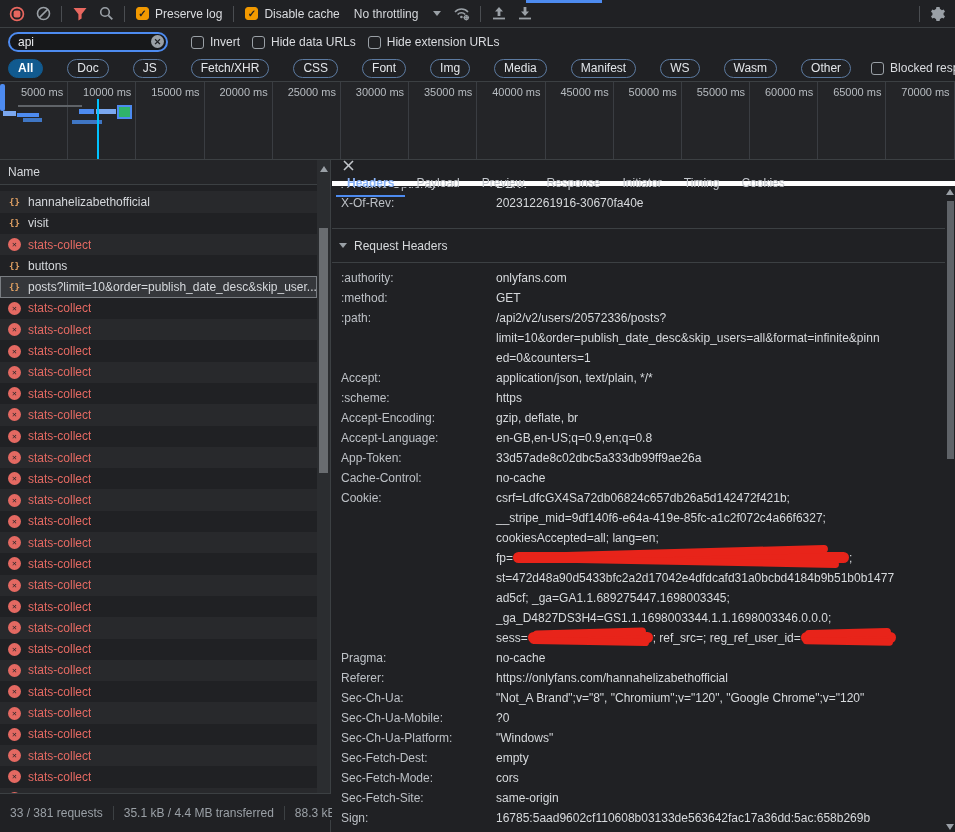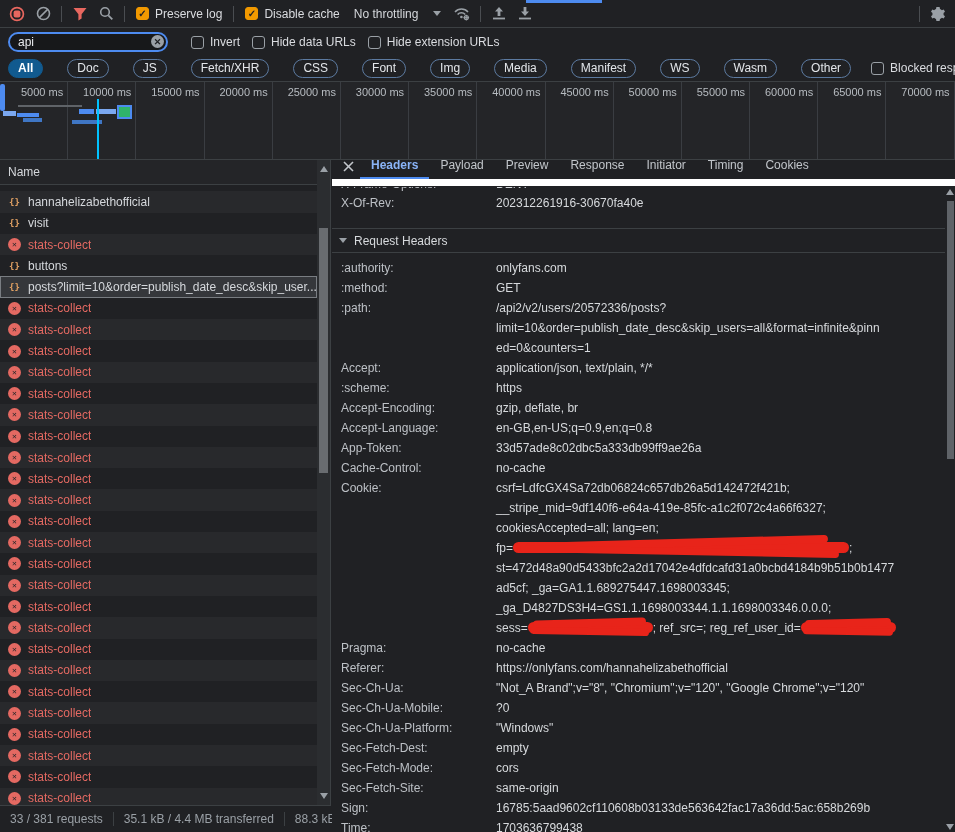--- a/index.html
+++ b/index.html
@@ -69,41 +69,41 @@
 
   
   .lscroll { position:absolute; top:0; right:0; width:13px; bottom:27px; background:#2b2d30; }
   .scroll-up, .scroll-down { position:absolute; left:3px; width:0; height:0;
     border-left:4px solid transparent; border-right:4px solid transparent; }
   .scroll-up { top:6px; border-bottom:6px solid #9aa0a6; }
   .scroll-down { bottom:6px; border-top:6px solid #9aa0a6; }
   .lthumb { position:absolute; left:2px; right:2px; top:68px; height:245px; background:#696c70; }
 
   
-  .statusbar { position:absolute; left:0; bottom:0; width:331px; height:27px; border-top:1px solid #3c4043;
-    display:flex; align-items:center; color:#9aa0a6; background:#202124; }
+  .statusbar { position:absolute; left:0; bottom:12px; width:331px; height:27px; border-top:1px solid #3c4043;
+    display:flex; align-items:flex-end; color:#9aa0a6; background:#202124; }
   .status-item { padding:0 10px; white-space:nowrap; }
   .status-item + .status-item { border-left:1px solid #3c4043; }
 
   
   .right-panel { position:absolute; left:332px; right:0; top:0; bottom:0; background:#202124; }
-  .tabbar { height:26px; border-bottom:7px solid #ffffff; display:flex; align-items:flex-end; padding-left:4px; }
+  .tabbar { height:26px; border-bottom:5px solid #ffffff; display:flex; align-items:flex-start; padding-left:4px;flex-direction:column; }
   .close-x { width:24px; height:26px; display:flex; align-items:center; justify-content:center; }
   .tab { padding:0 11px; line-height:24px; height:26px; color:#c2c6cb; }
   .tab.active { color:#8ab4f8; border-bottom:2px solid #4d8bf0; font-weight:bold; }
 
   .details-content { position:absolute; top:27px; left:0; right:10px; bottom:0; overflow:hidden; }
   .clipped-row { height:6px; overflow:hidden; }
   .clipped-row .inner { margin-top:-13px; }
   .hrow { display:flex; line-height:20px; }
   .hkey { width:164px; flex:none; padding-left:9px; color:#bdc1c6; }
   .hval { flex:1; color:#d7dadd; }
   .hline { line-height:20px; }
   .top-gap { height:15px; }
-  .section-header { height:25px; display:flex; align-items:center; gap:7px; padding-left:7px;
+  .section-header { height:35px; display:flex; align-items:center; gap:7px; padding-left:7px;
     border-top:1px solid #3c4043; border-bottom:1px solid #3c4043; color:#d7dadd; }
   .tri-down { width:0; height:0; border-left:4px solid transparent; border-right:4px solid transparent;
     border-top:5px solid #9aa0a6; }
   .section-gap { height:5px; }
 
   .redact { display:inline-block; height:11px; background:#e8241a; border-radius:6px;
     position:relative; vertical-align:-1px; }
   .redact::before { content:""; position:absolute; left:4%; right:6%; top:-3px; height:8px;
     background:#e8241a; border-radius:5px; transform:rotate(-1.6deg); }
   .redact::after { content:""; position:absolute; left:2%; right:3%; bottom:-2px; height:7px;

